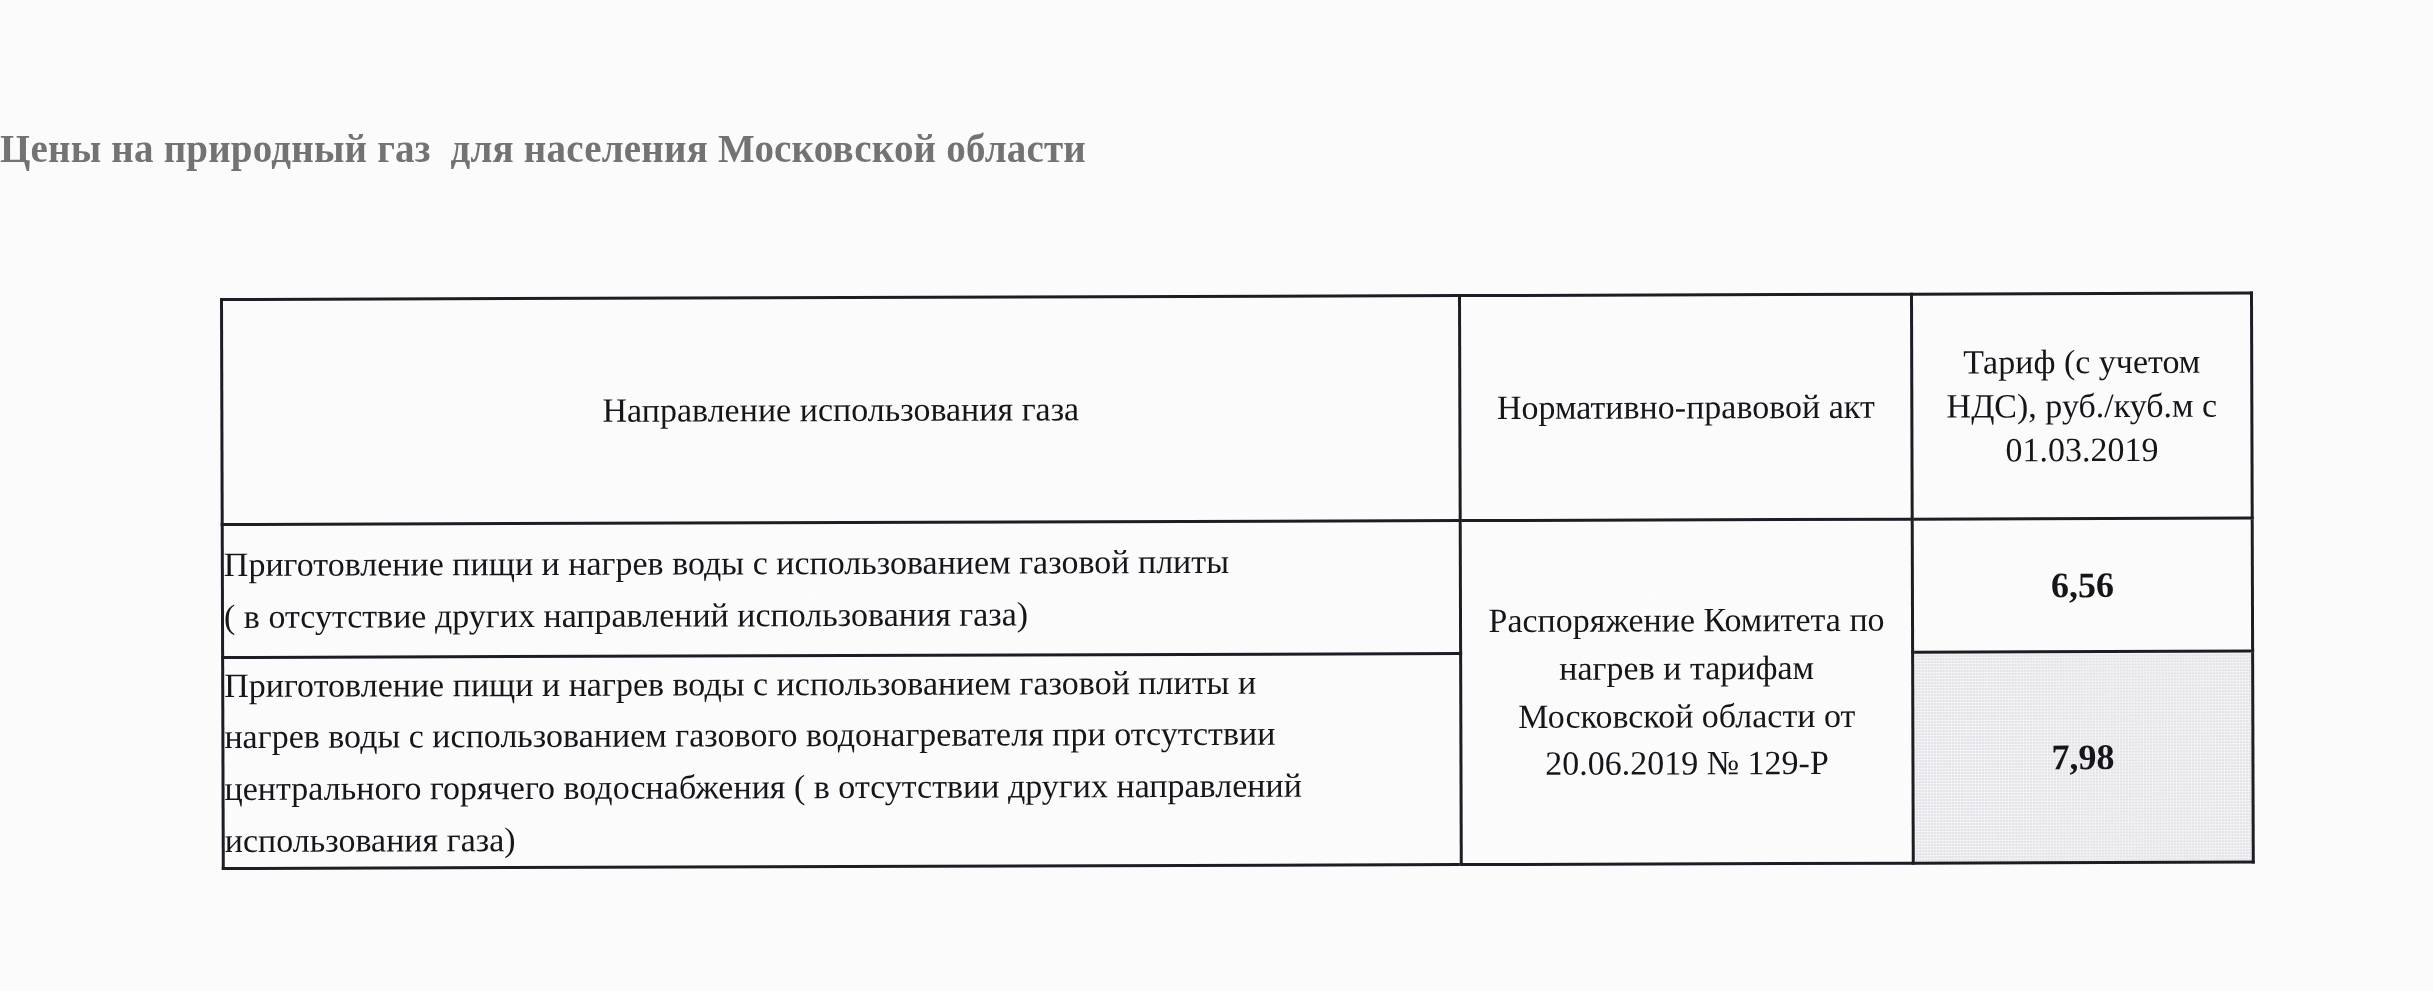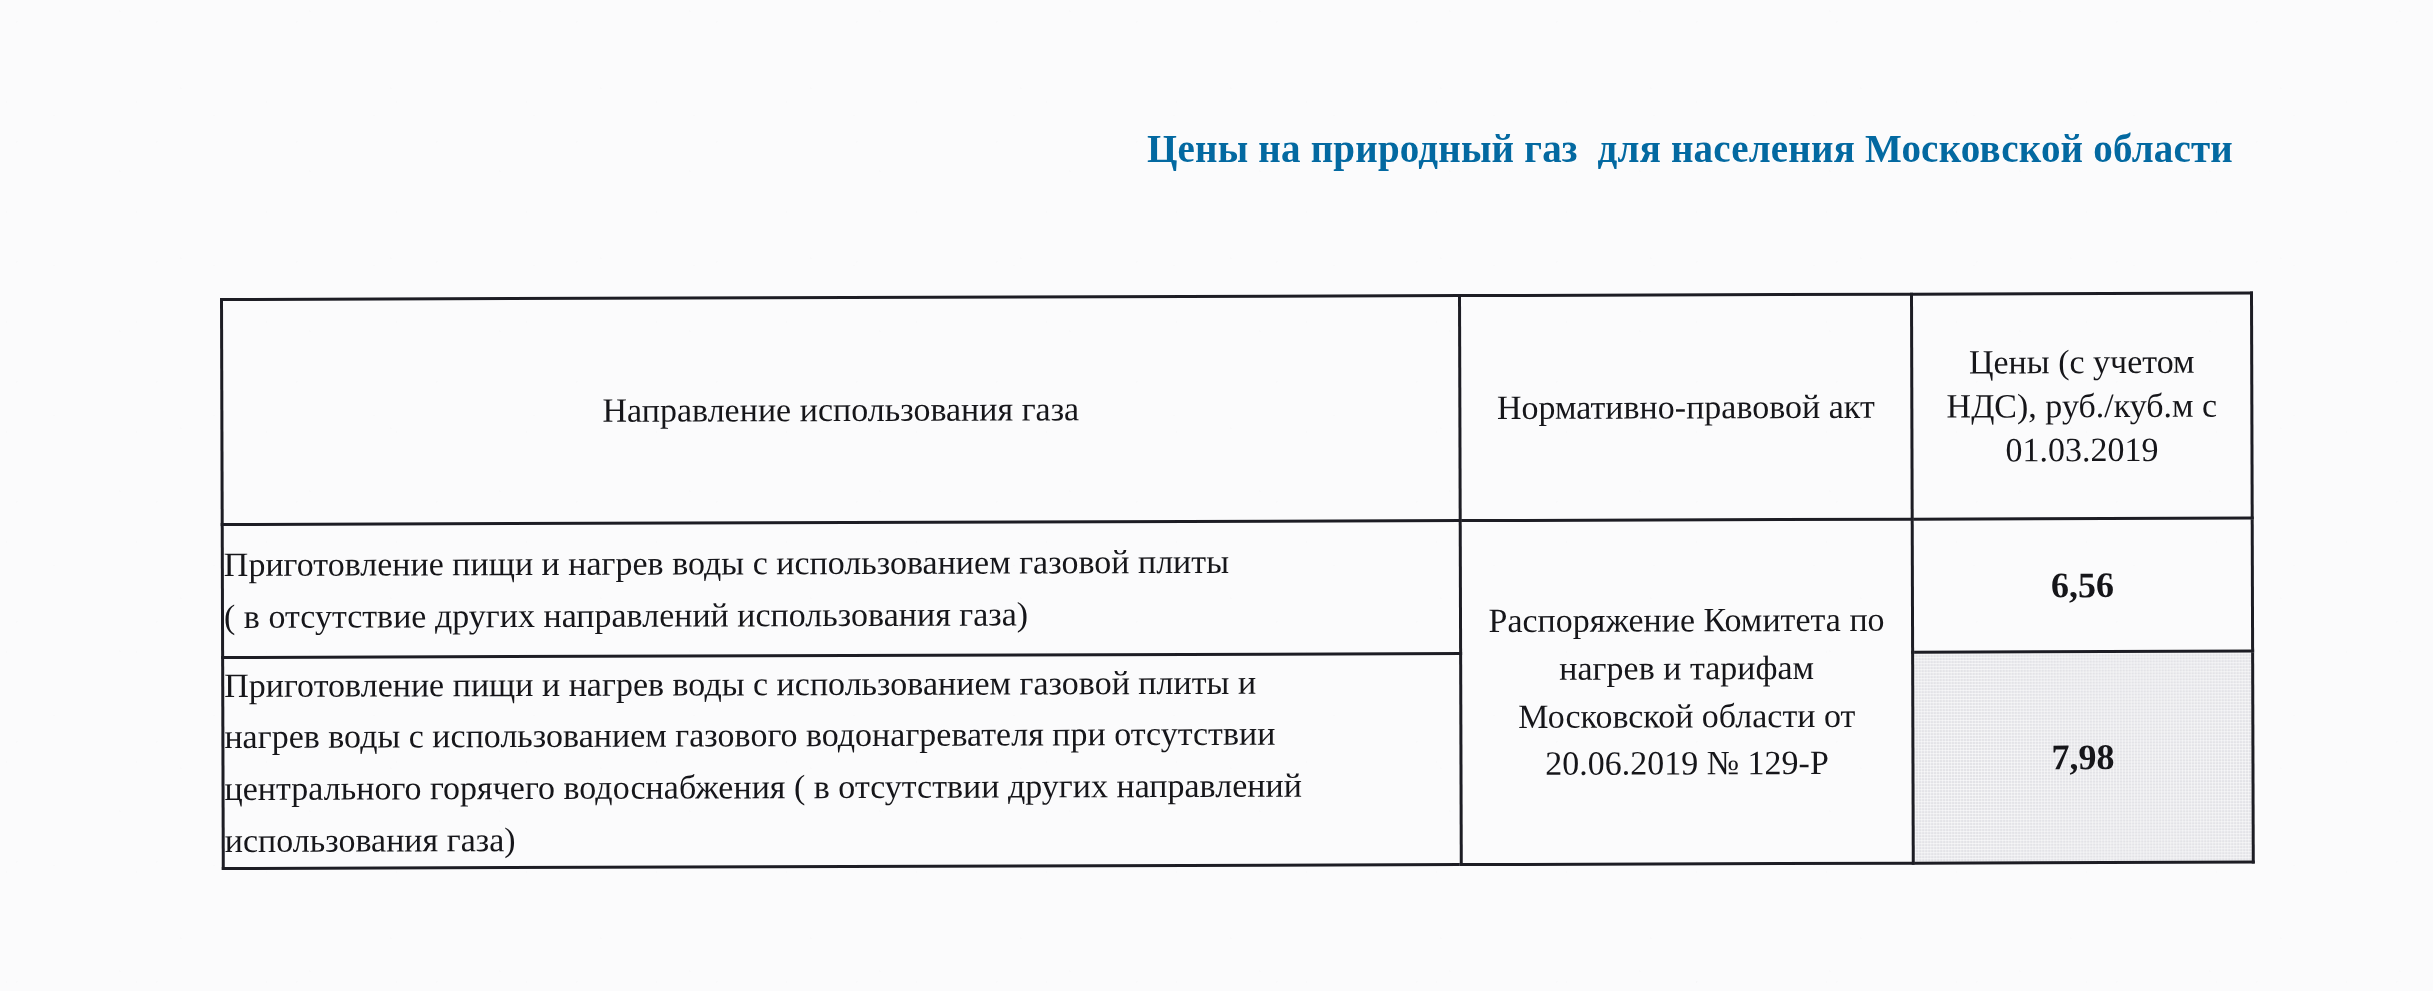--- a/index.html
+++ b/index.html
@@ -31,26 +31,26 @@
     background-size: 140px 120px, 190px 160px, 160px 150px, 210px 170px, 130px 110px;
     opacity: .85;
   }
 
   
   .doc-title {
     position: absolute;
     top: 126px;
     left: 0;
     width: 2233px;
-    text-align: right;
+    text-align: left;
     font-size: 39px;
     font-weight: bold;
     letter-spacing: .2px;
     white-space: pre;
-    color: #0369a1;
+    color: #737373;
   }
 
   
   .tariff-table {
     position: absolute;
     left: 220px;
     top: 298px;
     width: 2030px;
     border-collapse: collapse;
     table-layout: fixed;
@@ -124,21 +124,21 @@
   <colgroup>
     <col class="c-direction">
     <col class="c-act">
     <col class="c-tariff">
   </colgroup>
   <thead>
     <tr>
       <th class="hdr-cell">Направление использования газа</th>
       <th class="hdr-cell">Нормативно-правовой акт</th>
       <th class="hdr-cell tariff-hdr">
-        <span>Цены (с учетом</span><br>
+        <span>Тариф (с учетом</span><br>
         <span>НДС), руб./куб.м с</span><br>
         <span>01.03.2019</span>
       </th>
     </tr>
   </thead>
   <tbody>
     <tr>
       <td class="desc-cell row-one">
         <span>Приготовление пищи и нагрев воды с использованием газовой плиты</span><br>
         <span>( в отсутствие других направлений использования газа)</span>

